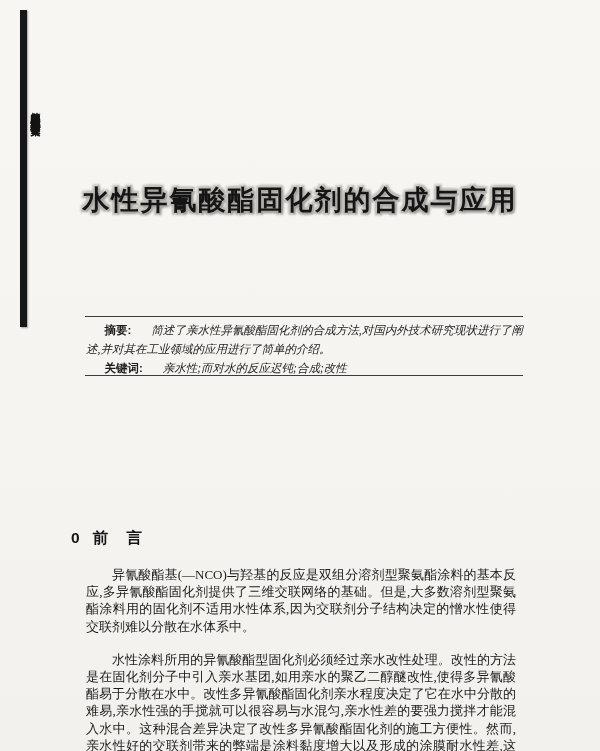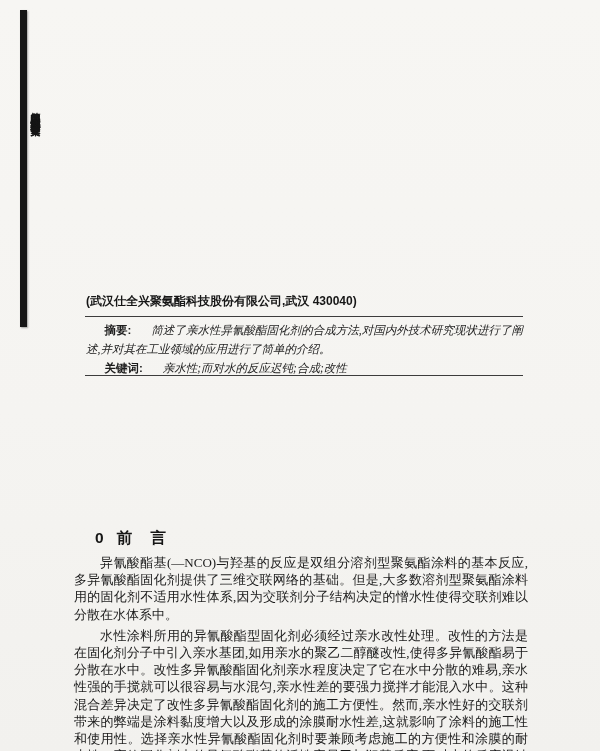--- a/index.html
+++ b/index.html
@@ -64,43 +64,43 @@
   .abstract-p, .keywords-p { text-indent: 1.6em; }
   .cn-italic { font-style: italic; font-family: "Liberation Serif", serif; }
   .block-label {
     font-style: normal; font-weight: bold;
     font-family: "Liberation Sans", sans-serif;
     padding-right: 20px;
   }
   .section-heading {
     position: absolute; left: 71px; top: 528px;
     font-family: "Liberation Sans", sans-serif;
-    font-weight: bold; font-size: 15.5px; color: #161616; margin-left: 24px;
+    font-weight: bold; font-size: 15.5px; color: #161616;
   }
   .section-heading .sec-no { margin-right: 13px; }
   .section-heading .sec-title { letter-spacing: 7px; }
   .body-text {
     position: absolute; left: 70px; top: 550px; width: 462px;
     font-size: 13px; line-height: 17.2px;
     text-align: justify; color: #1b1b1b;
   }
-  .body-text p { margin: 4px; text-indent: 2em; }
+  .body-text p { margin: 16px; text-indent: 2em; }
   .body-text sup { font-size: 8px; line-height: 0; }
 </style>
 </head>
 <body>
 
 <div class="page">
 
   <div class="spine-bar"></div>
   <div class="spine-title">第九届中国国际水性木器涂料发展研讨会论文集</div>
 
+  <h1 class="article-title">水性异氰酸酯固化剂的合成与应用</h1>
 
 
-  <div class="affiliation">(武汉仕全兴聚氨酯科技股份有限公司,武汉 430040)</div>
 
   <div class="rule rule-top"></div>
 
   <div class="abstract-block">
     <p class="abstract-p"><span class="block-label">摘要:</span><span class="cn-italic">简述了亲水性异氰酸酯固化剂的合成方法,对国内外技术研究现状进行了阐述,并对其在工业领域的应用进行了简单的介绍。</span></p>
     <p class="keywords-p"><span class="block-label">关键词:</span><span class="cn-italic">亲水性;而对水的反应迟钝;合成;改性</span></p>
   </div>
 
   <div class="rule rule-bottom"></div>
 

